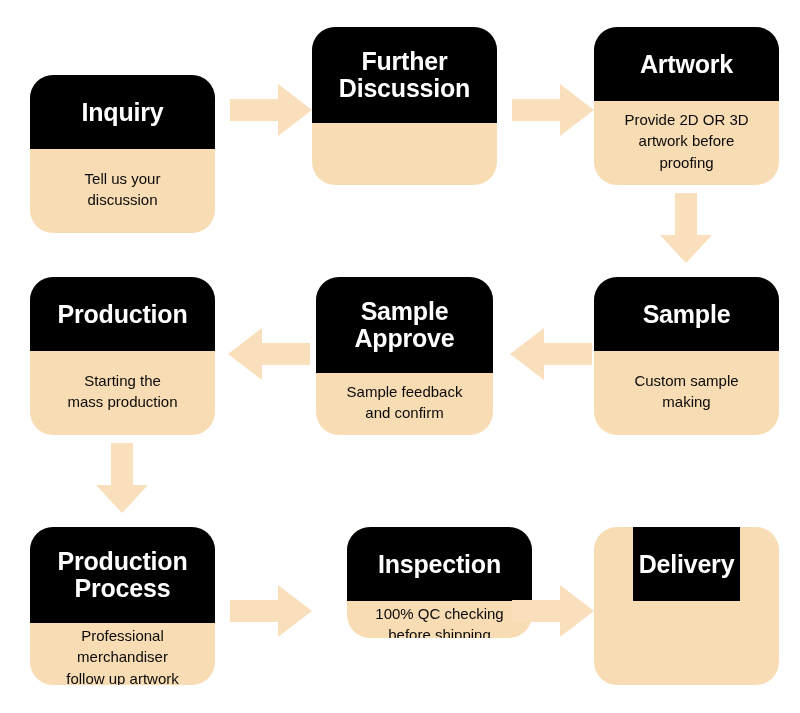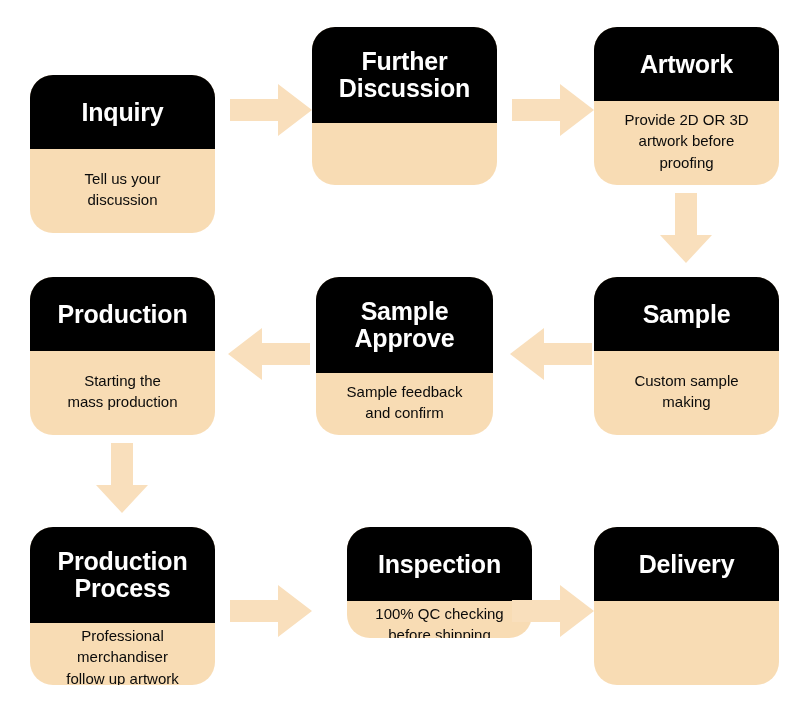--- a/index.html
+++ b/index.html
@@ -165,17 +165,17 @@
     <div class="node-body">100% QC checking
 before shipping</div>
   </div>
 
   <div class="arrow" style="left:512px; top:585px; width:82px; height:52px;">
     <svg width="82" height="52" viewBox="0 0 82 52">
       <polygon points="0,15 48,15 48,0 82,26 48,52 48,37 0,37" fill="#F9DFBC"></polygon>
     </svg>
   </div>
 
-  <div class="node" style="left:594px; top:527px; width:185px; height:158px;">
+  <div class="node" style="left:594px; top:527px; width:185px; height:158px;align-items:center;">
     <div class="node-head head-1">Delivery</div>
   </div>
 
 </div>
 
 </body></html>

